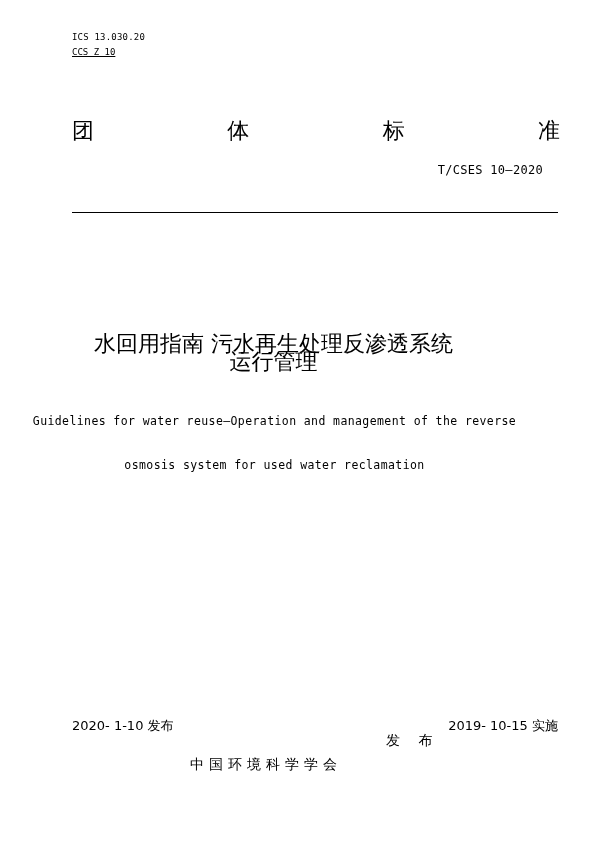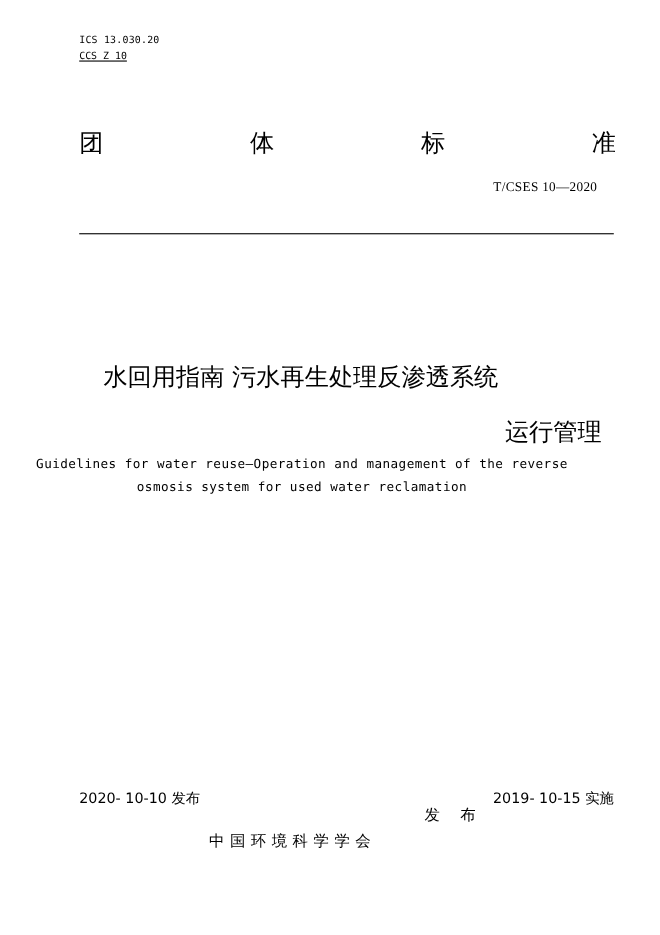--- a/index.html
+++ b/index.html
@@ -2,28 +2,28 @@
 <html><head>
 <meta charset="utf-8">
 <style>
   html, body { margin: 0; padding: 0; background: #ffffff; }
   body { width: 600px; height: 850px; position: relative; overflow: hidden; color: #000; font-family: "DejaVu Sans", sans-serif; }
   .abs { position: absolute; }
   .mono { font-family: "DejaVu Sans Mono", "Liberation Mono", monospace; }
   .ics { left: 72px; top: 30px; font-size: 9px; line-height: 14px; letter-spacing: 0.2px; }
   .ccs { left: 72px; top: 45px; font-size: 9px; line-height: 14px; text-decoration: underline; }
   .std-row { left: 72px; top: 117px; width: 488px; display: flex; justify-content: space-between; font-size: 22px; line-height: 28px; }
-  .std-code { right: 57px; top: 163px; font-size: 12px; letter-spacing: 0.3px; font-family: Liberation Serif, serif; }
+  .std-code { right: 57px; top: 163px; font-size: 12px; letter-spacing: 0.3px; }
   .rule { left: 72px; top: 212px; width: 486px; height: 0; border-top: 1.5px solid #000; }
   .title-cn { left: 0; width: 547px; text-align: center; font-size: 22px; line-height: 32px; }
   .t1 { top: 328px; padding-left: 0; }
-  .t2 { top: 378px; text-align: right; }
+  .t2 { top: 346px; }
   .title-en { left: 0; width: 549px; text-align: center; font-size: 11.5px; line-height: 21px; letter-spacing: 0.4px; }
   .e1 { top: 411px; }
-  .e2 { top: 432px; }
+  .e2 { top: 455px; }
   .date-l { left: 72px; top: 717px; font-size: 13px; }
   .date-r { right: 42px; top: 717px; font-size: 13px; }
   .publisher { left: 190px; top: 756px; font-size: 14px; letter-spacing: 5px; }
   .pub-label { left: 386px; top: 732px; font-size: 14px; letter-spacing: 7px; }
 </style>
 </head>
 <body>
 
 <div>
   <div class="abs ics mono">ICS 13.030.20</div>
@@ -38,18 +38,18 @@
 
   <div class="abs std-code mono">T/CSES 10—2020</div>
   <div class="abs rule"></div>
 
   <div class="abs title-cn t1">水回用指南 污水再生处理反渗透系统</div>
   <div class="abs title-cn t2">运行管理</div>
 
   <div class="abs title-en e1 mono">Guidelines for water reuse—Operation and management of the reverse</div>
   <div class="abs title-en e2 mono">osmosis system for used water reclamation</div>
 
-  <div class="abs date-l">2020- 10-10 发布</div>
+  <div class="abs date-l">2020- 1-10 发布</div>
   <div class="abs date-r">2019- 10-15 实施</div>
 
   <div class="abs publisher">中国环境科学学会</div>
   <div class="abs pub-label">发 布</div>
 </div>
 
 </body></html>

